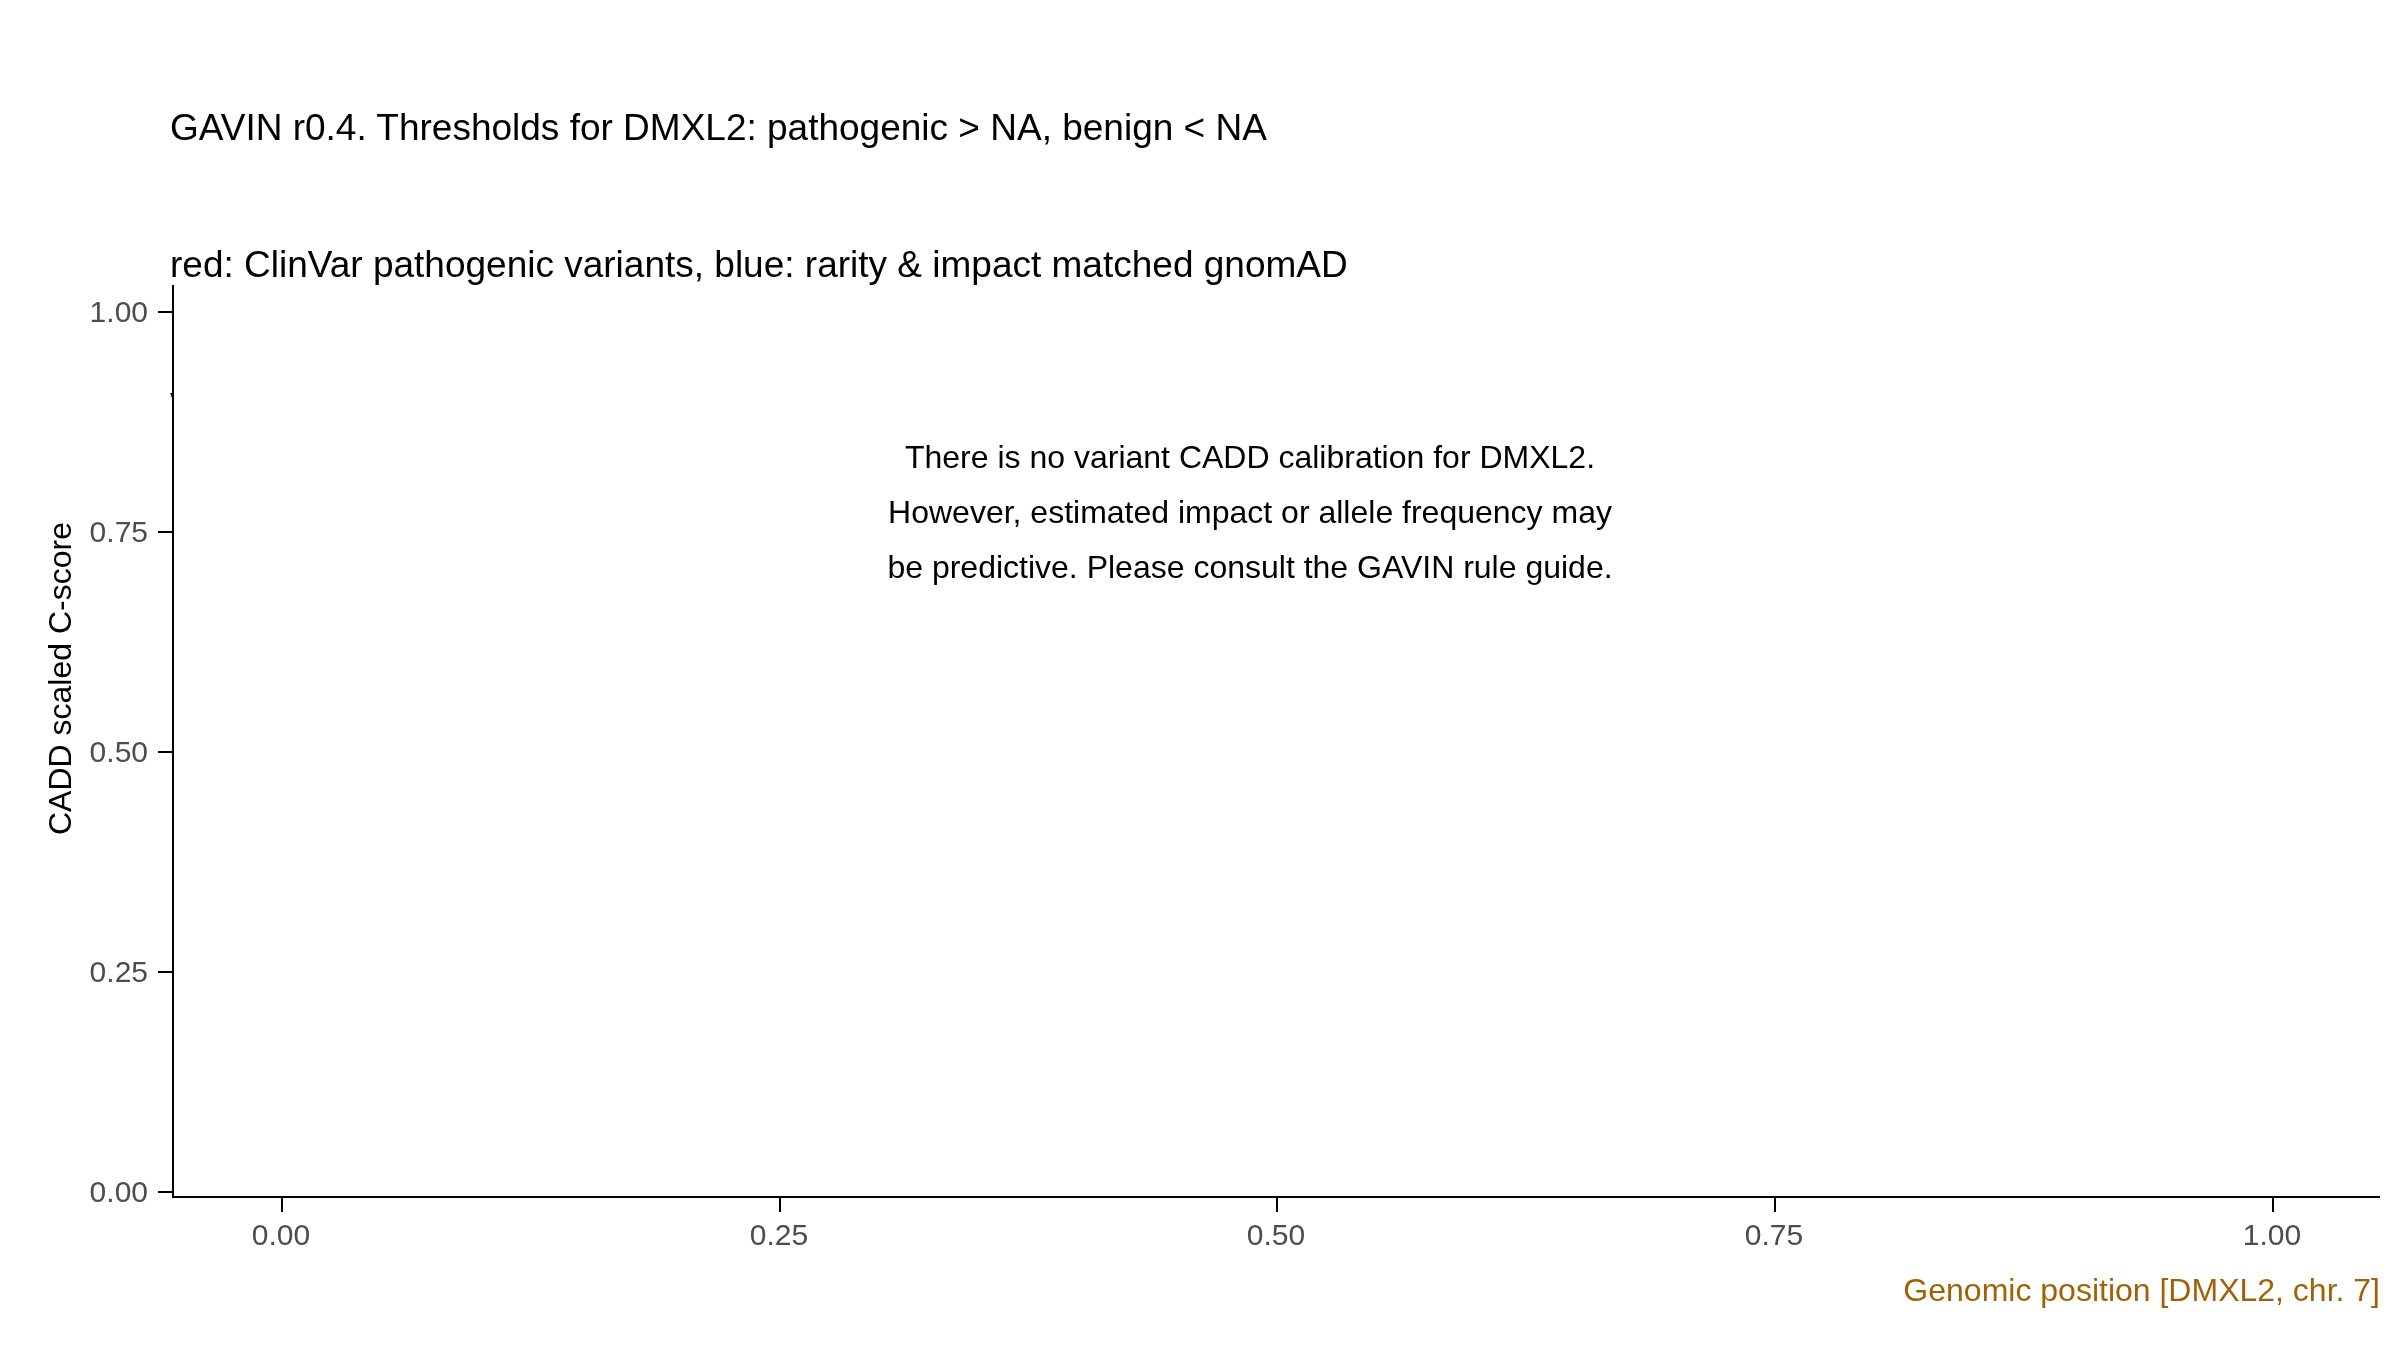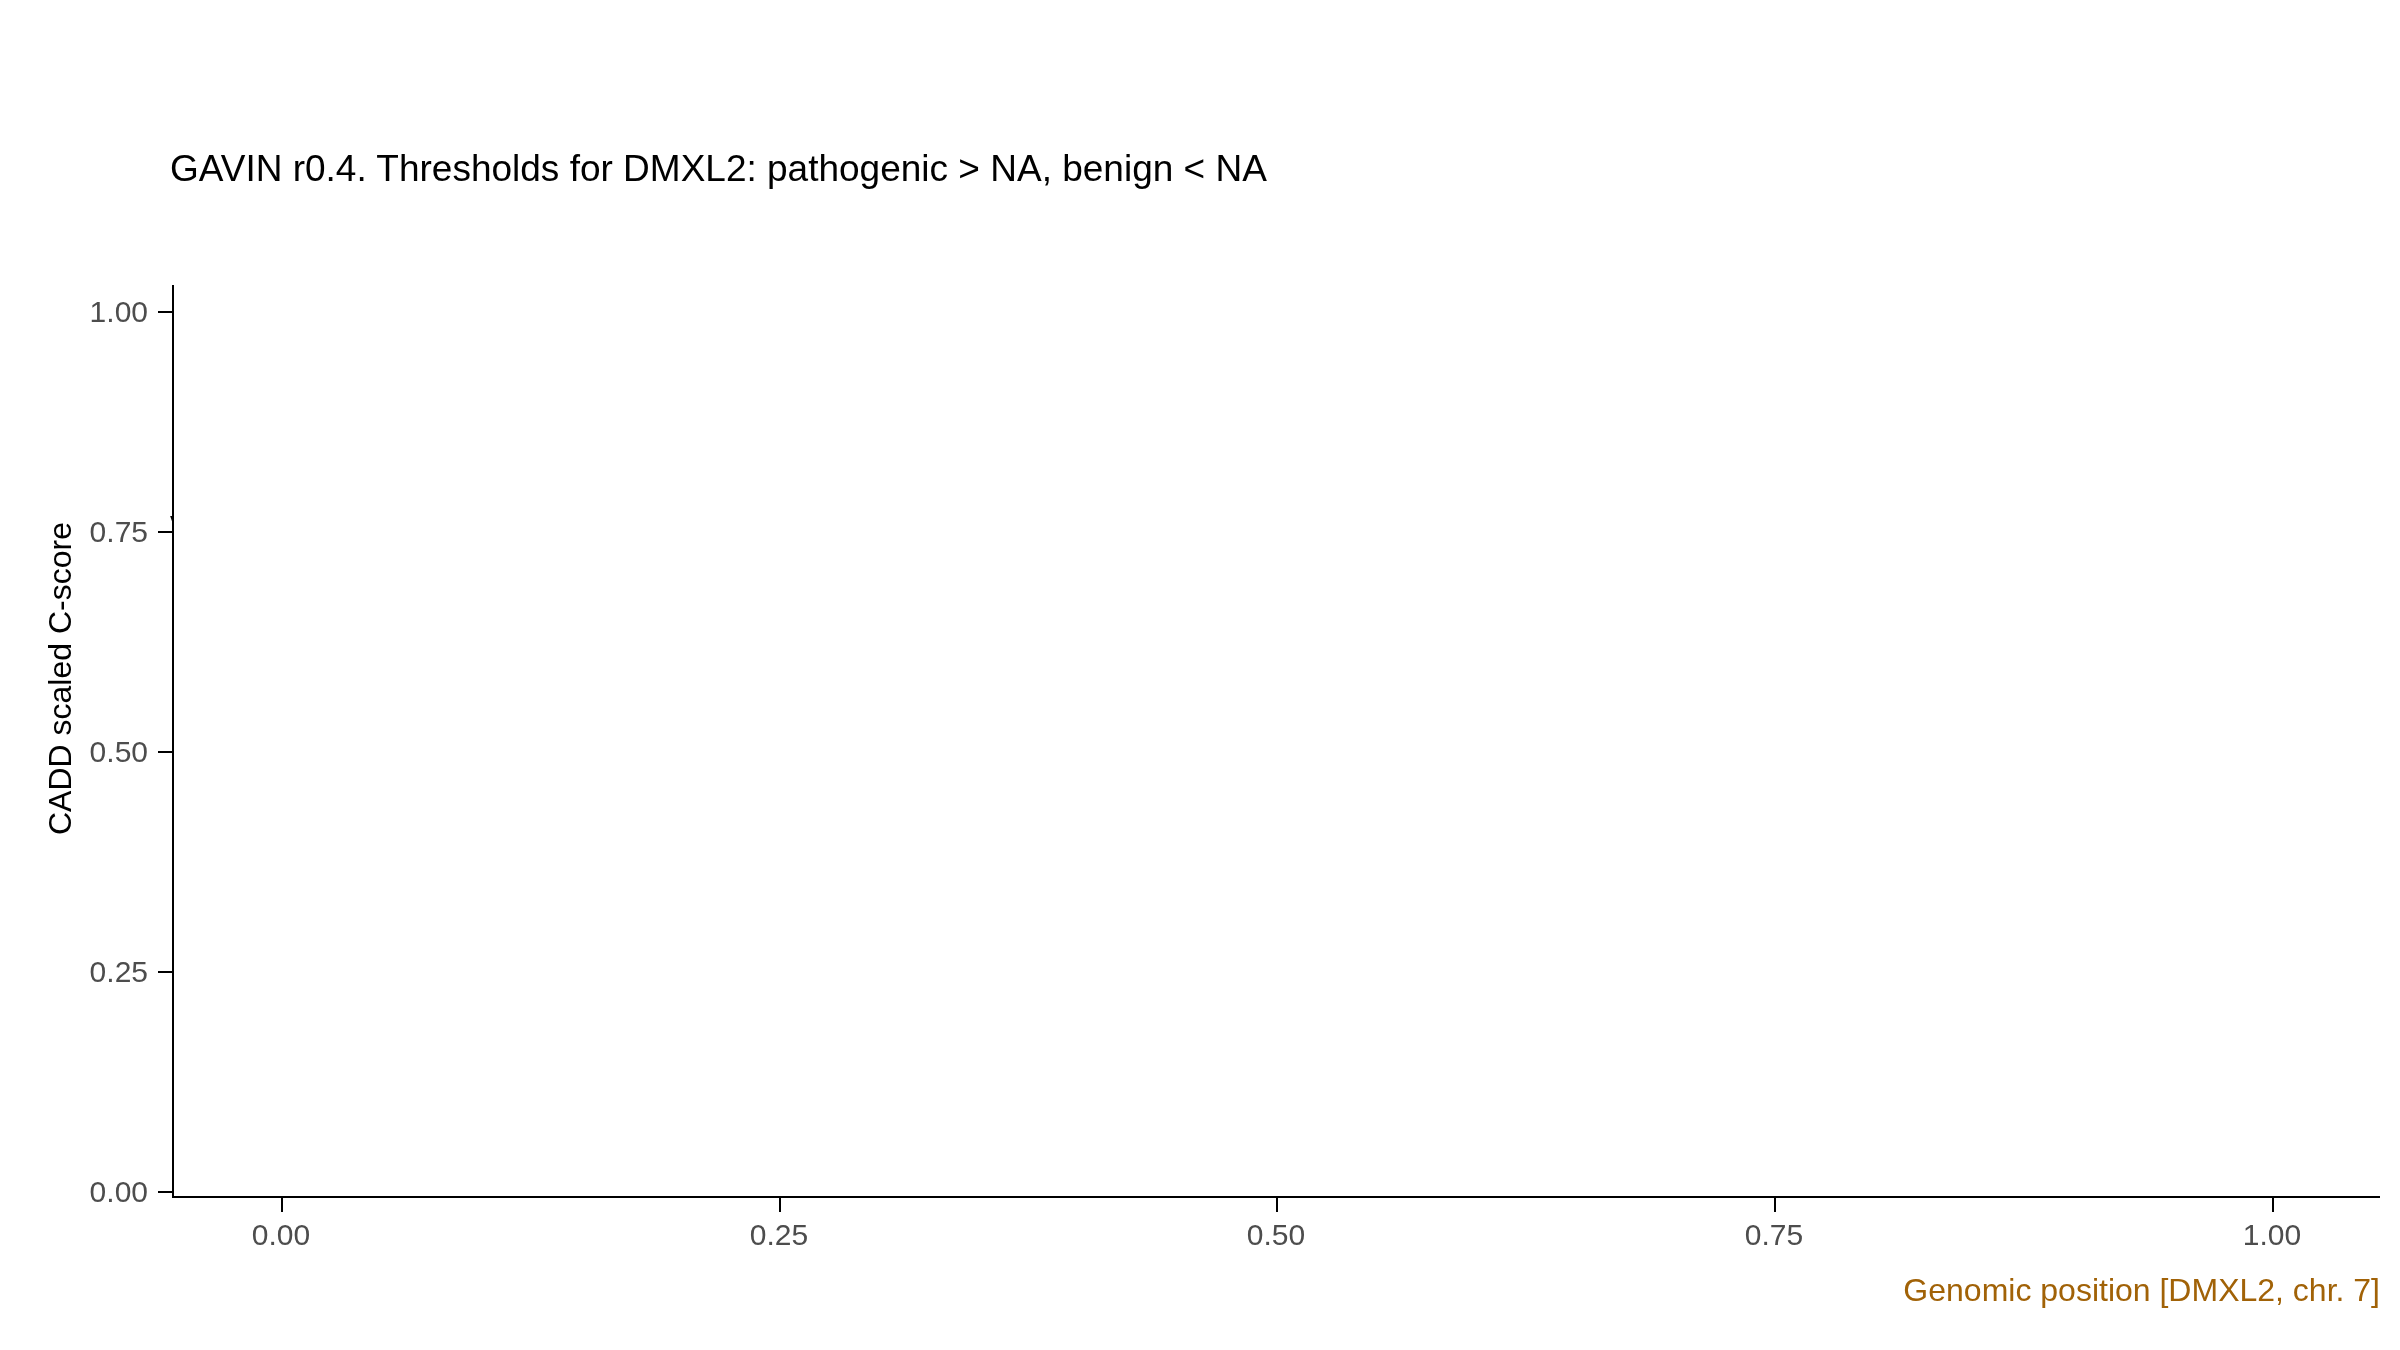--- a/index.html
+++ b/index.html
@@ -19,21 +19,21 @@
   
   #title-block {
     position: absolute;
     left: 170px;
     top: 14px;
     font-size: 37px;
     line-height: 1.23;
     color: #000000;
     white-space: pre;
   }
-  .title-line { display: block; margin-top: 41px; }
+  .title-line { display: block; }
 
   
   #plot-area {
     position: absolute;
     left: 0;
     top: 0;
     width: 1936px;
     height: 1350px;
   }
 
@@ -174,14 +174,19 @@
 
   <div class="lab-x" style="left:281px">0.00</div>
   <div class="lab-x" style="left:779px">0.25</div>
   <div class="lab-x" style="left:1276px">0.50</div>
   <div class="lab-x" style="left:1774px">0.75</div>
   <div class="lab-x" style="left:2272px">1.00</div>
 
   <div id="y-axis-title">CADD scaled C-score</div>
   <div id="x-axis-title">Genomic position [DMXL2, chr. 7]</div>
 
+  <div id="annotation">
+    <span class="ann-line">There is no variant CADD calibration for DMXL2.</span>
+    <span class="ann-line">However, estimated impact or allele frequency may</span>
+    <span class="ann-line">be predictive. Please consult the GAVIN rule guide.</span>
+  </div>
 
 </div>
 
 </body></html>

